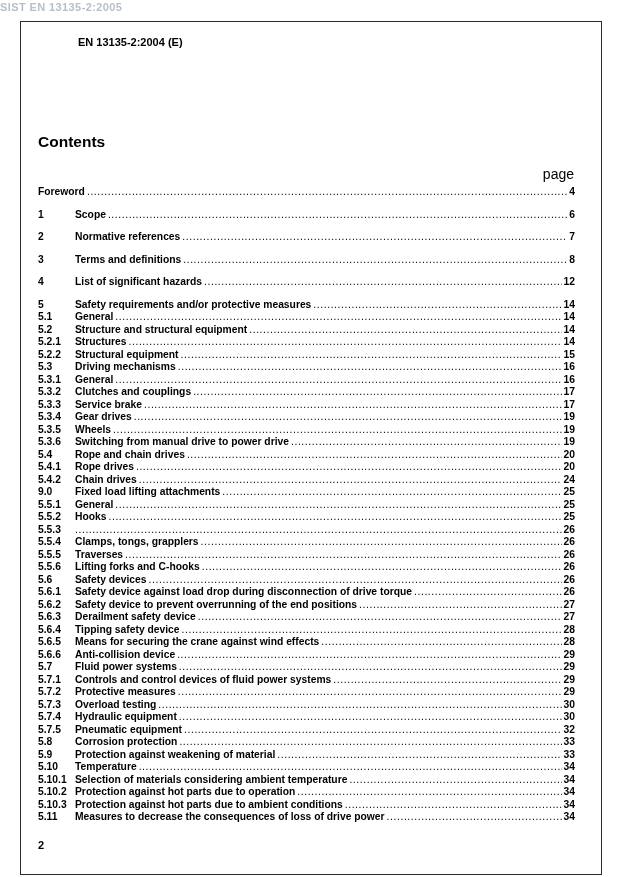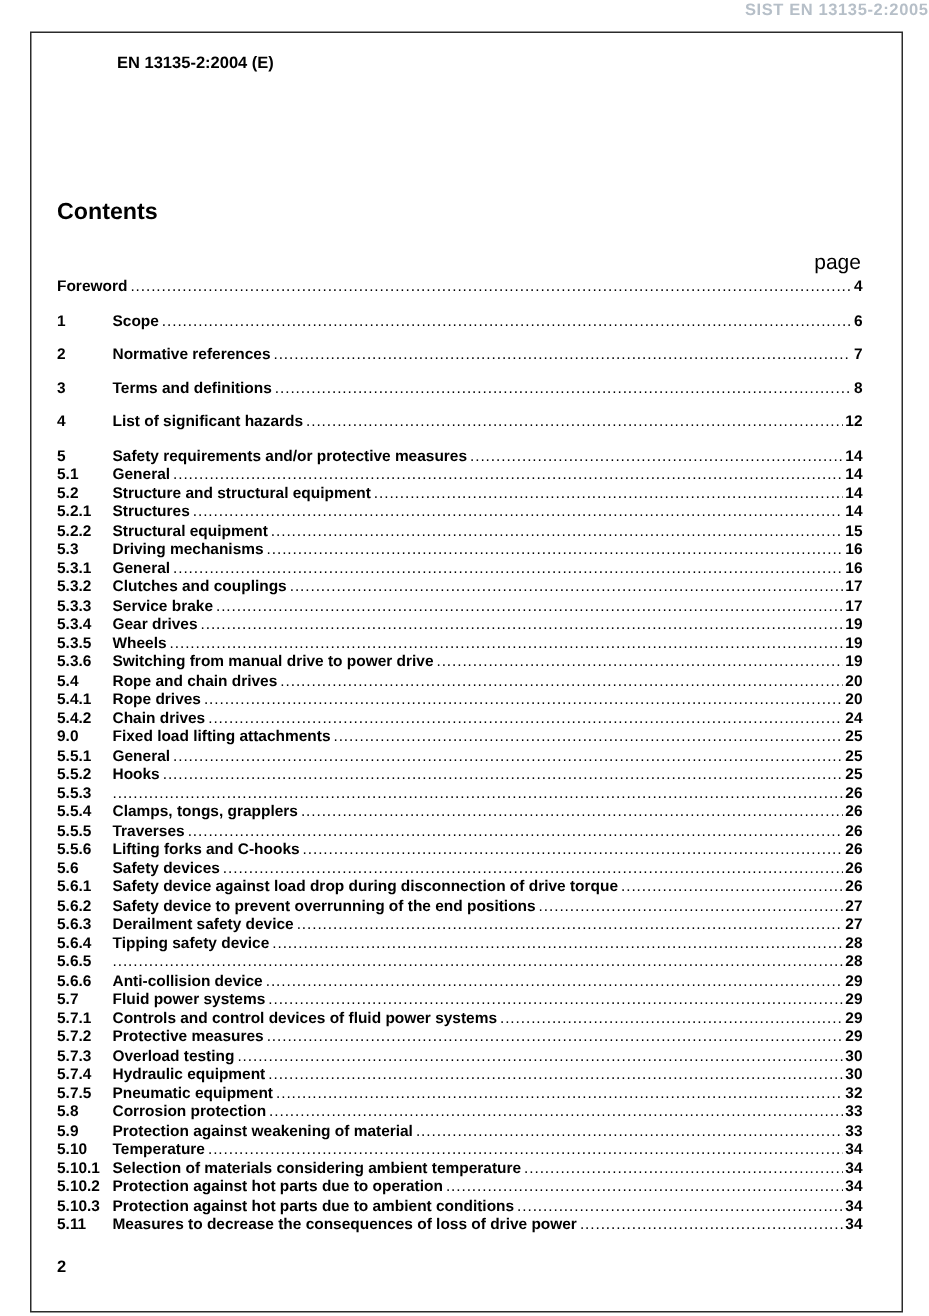--- a/index.html
+++ b/index.html
@@ -22,21 +22,21 @@
     bottom: 2px;
     border: 1px solid #2b2b2b;
     pointer-events: none;
   }
 
   .watermark {
     position: absolute;
     top: 1px;
     left: 0;
     right: 0;
-    text-align: right;
+    text-align: left;
     font-weight: bold;
     font-size: 11px;
     letter-spacing: 0.4px;
   }
 
   .doc-id {
     position: absolute;
     top: 36px;
     left: 38px;
     font-weight: bold;
@@ -313,20 +313,21 @@
     <span class="toc-page">27</span>
   </div>
       <div class="toc-row">
     <span class="toc-num">5.6.4</span>
     <span class="toc-title">Tipping safety device</span>
     <span class="toc-dots"></span>
     <span class="toc-page">28</span>
   </div>
       <div class="toc-row">
     <span class="toc-num">5.6.5</span>
+    <span class="toc-title">Means for securing the crane against wind effects</span>
     <span class="toc-dots"></span>
     <span class="toc-page">28</span>
   </div>
       <div class="toc-row">
     <span class="toc-num">5.6.6</span>
     <span class="toc-title">Anti-collision device</span>
     <span class="toc-dots"></span>
     <span class="toc-page">29</span>
   </div>
       <div class="toc-row">

